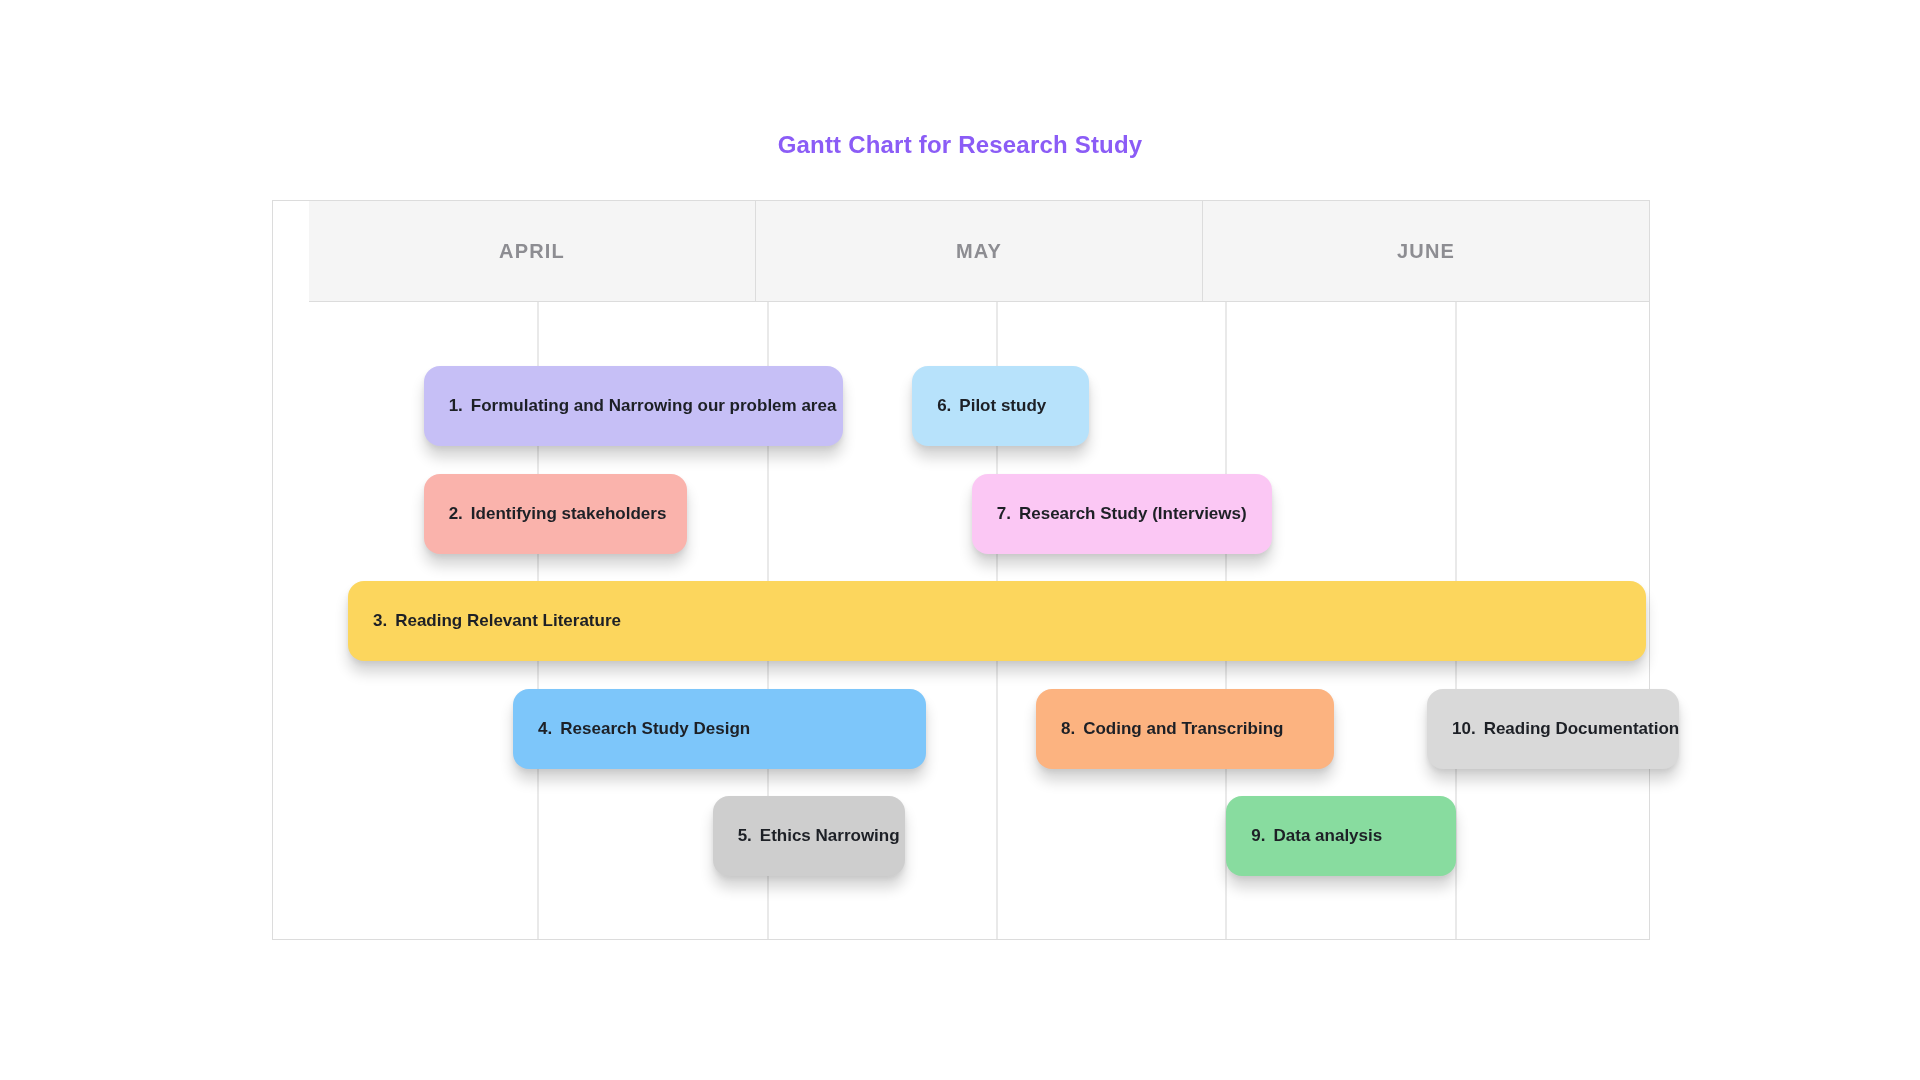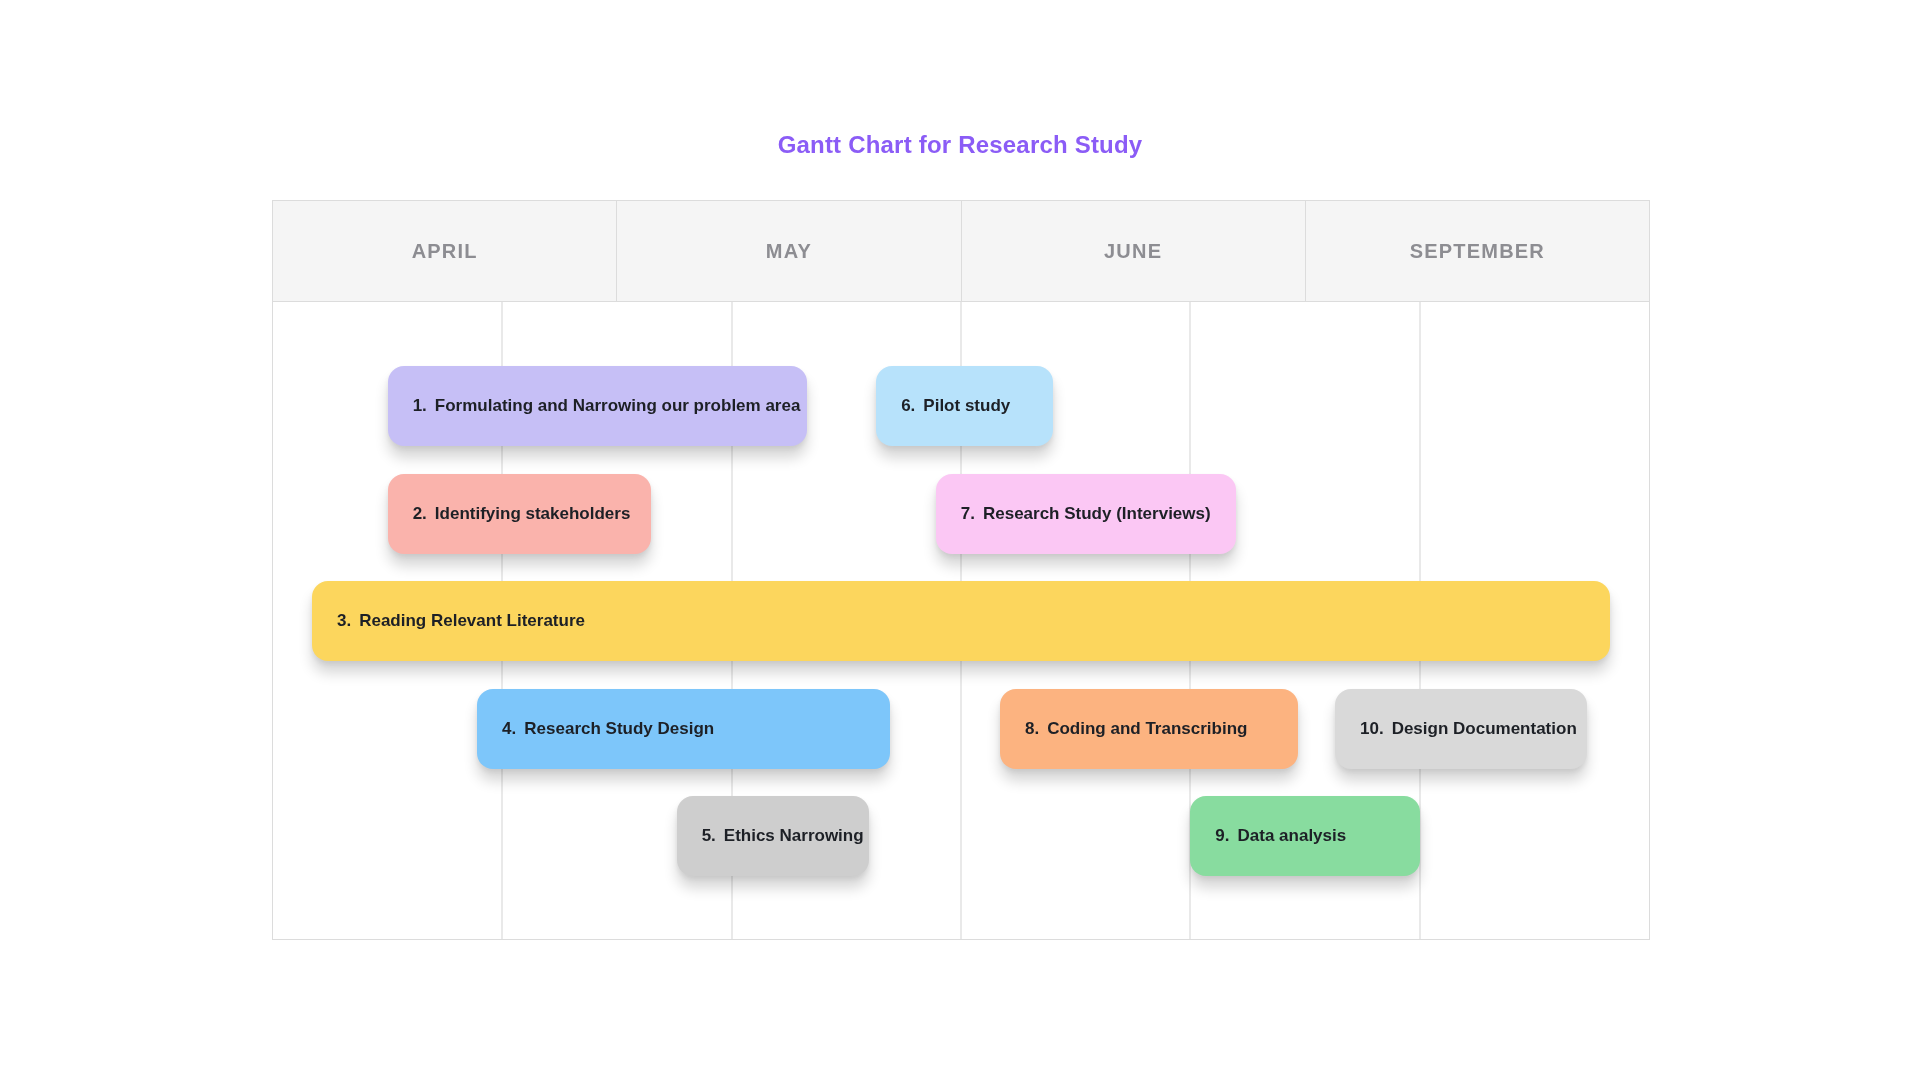--- a/index.html
+++ b/index.html
@@ -31,20 +31,21 @@
     position: absolute;
     left: 272px;
     top: 200px;
     width: 1378px;
     height: 740px;
     border: 1px solid #dcdcdc;
     box-sizing: border-box;
     background: #ffffff;
     display: flex;
     flex-direction: column;
+    padding-left: 36px;
   }
   .header-row {
     display: flex;
     flex: 0 0 101px;
     background: #f5f5f5;
     border-bottom: 1px solid #dcdcdc;
     box-sizing: border-box;
   }
   .month-cell {
     flex: 1 1 0;
@@ -94,21 +95,20 @@
 
 <div class="page">
 
   <h1 class="chart-title">Gantt Chart for Research Study</h1>
 
   <div class="gantt">
     <div class="header-row">
         <div class="month-cell">APRIL</div>
         <div class="month-cell">MAY</div>
         <div class="month-cell">JUNE</div>
-        <div class="month-cell">SEPTEMBER</div>
       </div>
     <div class="gantt-body">
         <div class="grid-line" style="left: 228.333px;"></div>
         <div class="grid-line" style="left: 457.667px;"></div>
         <div class="grid-line" style="left: 687px;"></div>
         <div class="grid-line" style="left: 916.333px;"></div>
         <div class="grid-line" style="left: 1145.67px;"></div>
         <div class="task-bar" style="left: 114.667px; width: 419.68px; top: 64px; background: rgb(198, 191, 246);">
           <span class="task-num">1.</span>
           <span class="task-label">Formulating and Narrowing our problem area</span>
@@ -138,20 +138,20 @@
           <span class="task-label">Research Study (Interviews)</span>
         </div>
         <div class="task-bar" style="left: 726.987px; width: 298.133px; top: 387px; background: rgb(252, 179, 128);">
           <span class="task-num">8.</span>
           <span class="task-label">Coding and Transcribing</span>
         </div>
         <div class="task-bar" style="left: 917.333px; width: 229.333px; top: 494px; background: rgb(136, 220, 159);">
           <span class="task-num">9.</span>
           <span class="task-label">Data analysis</span>
         </div>
-        <div class="task-bar" style="left: 1062px; width: 252.267px; top: 387px; background: rgb(217, 217, 217);">
+        <div class="task-bar" style="left: 1118px; width: 252.267px; top: 387px; background: rgb(217, 217, 217);">
           <span class="task-num">10.</span>
-          <span class="task-label">Design Documentation</span>
+          <span class="task-label">Reading Documentation</span>
         </div>
       </div>
   </div>
 
 </div>
 
 </body></html>

